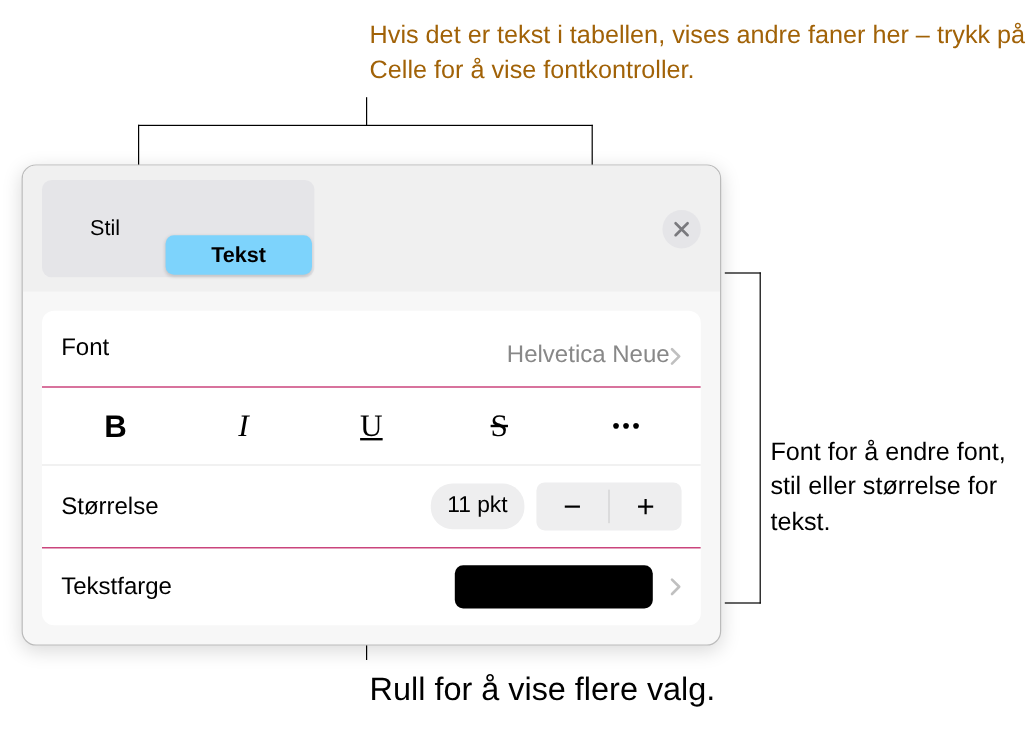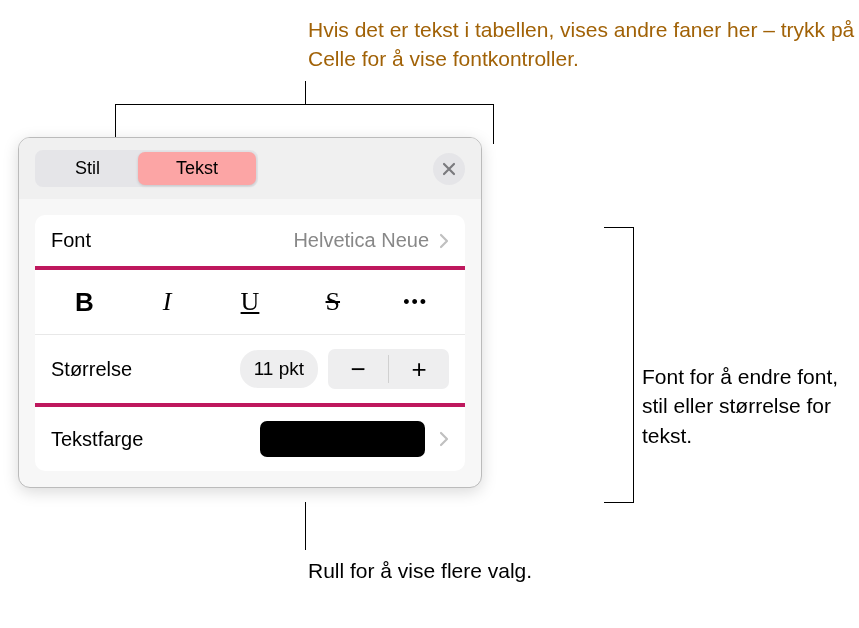--- a/index.html
+++ b/index.html
@@ -27,21 +27,21 @@
       top: 362px;
       left: 642px;
       font-size: 21px;
       line-height: 1.4;
       color: #000;
     }
     .callout-bottom {
       position: absolute;
       top: 556px;
       left: 308px;
-      font-size: 21px;
+      font-size: 27px;
       line-height: 1.4;
       color: #000;
     }
     .callout-line-top {
       position: absolute;
       top: 104px;
       left: 115px;
       width: 379px;
       height: 40px;
       border-top: 1px solid #000;
@@ -64,21 +64,21 @@
       width: 30px;
       height: 276px;
       border-top: 1px solid #000;
       border-right: 1px solid #000;
       border-bottom: 1px solid #000;
     }
     .panel {
       position: absolute;
       top: 137px;
       left: 18px;
-      width: 464px;
+      width: 583px;
       background: #f7f7f7;
       border: 1px solid #bbb;
       border-radius: 12px;
       box-shadow: 0 4px 16px rgba(0,0,0,0.15);
       overflow: hidden;
     }
     .panel-header {
       display: flex;
       align-items: center;
       justify-content: space-between;
@@ -94,23 +94,24 @@
     .tab {
       padding: 6px 38px;
       font-size: 18px;
       color: #000;
       cursor: pointer;
       border-radius: 7px;
       border: none;
       background: transparent;
     }
     .tab.active {
-      background: #fca5a5;
-      font-weight: 400;
+      background: #7dd3fc;
+      font-weight: 700;
       box-shadow: 0 1px 3px rgba(0,0,0,0.15);
+      margin-top: 44px;
     }
     .close-btn {
       width: 32px;
       height: 32px;
       border-radius: 50%;
       background: #e5e5e8;
       border: none;
       display: flex;
       align-items: center;
       justify-content: center;
@@ -126,35 +127,35 @@
     .card {
       background: #fff;
       border-radius: 10px;
       overflow: hidden;
     }
     .row {
       display: flex;
       align-items: center;
       justify-content: space-between;
       padding: 14px 16px;
-      border-bottom: 4px solid #be185d;
+      border-bottom: 1px solid #be185d;
     }
     .row:last-child {
       border-bottom: none;
     }
     .row-label {
       font-size: 20px;
       color: #000;
     }
     .row-value {
       font-size: 20px;
       color: #888;
       display: flex;
       align-items: center;
-      gap: 10px;
+      margin-top: 12px;
     }
     .chevron {
       color: #c0c0c0;
     }
     .style-row {
       display: flex;
       align-items: center;
       justify-content: space-around;
       padding: 10px 8px;
       border-bottom: 1px solid #e8e8e8;

